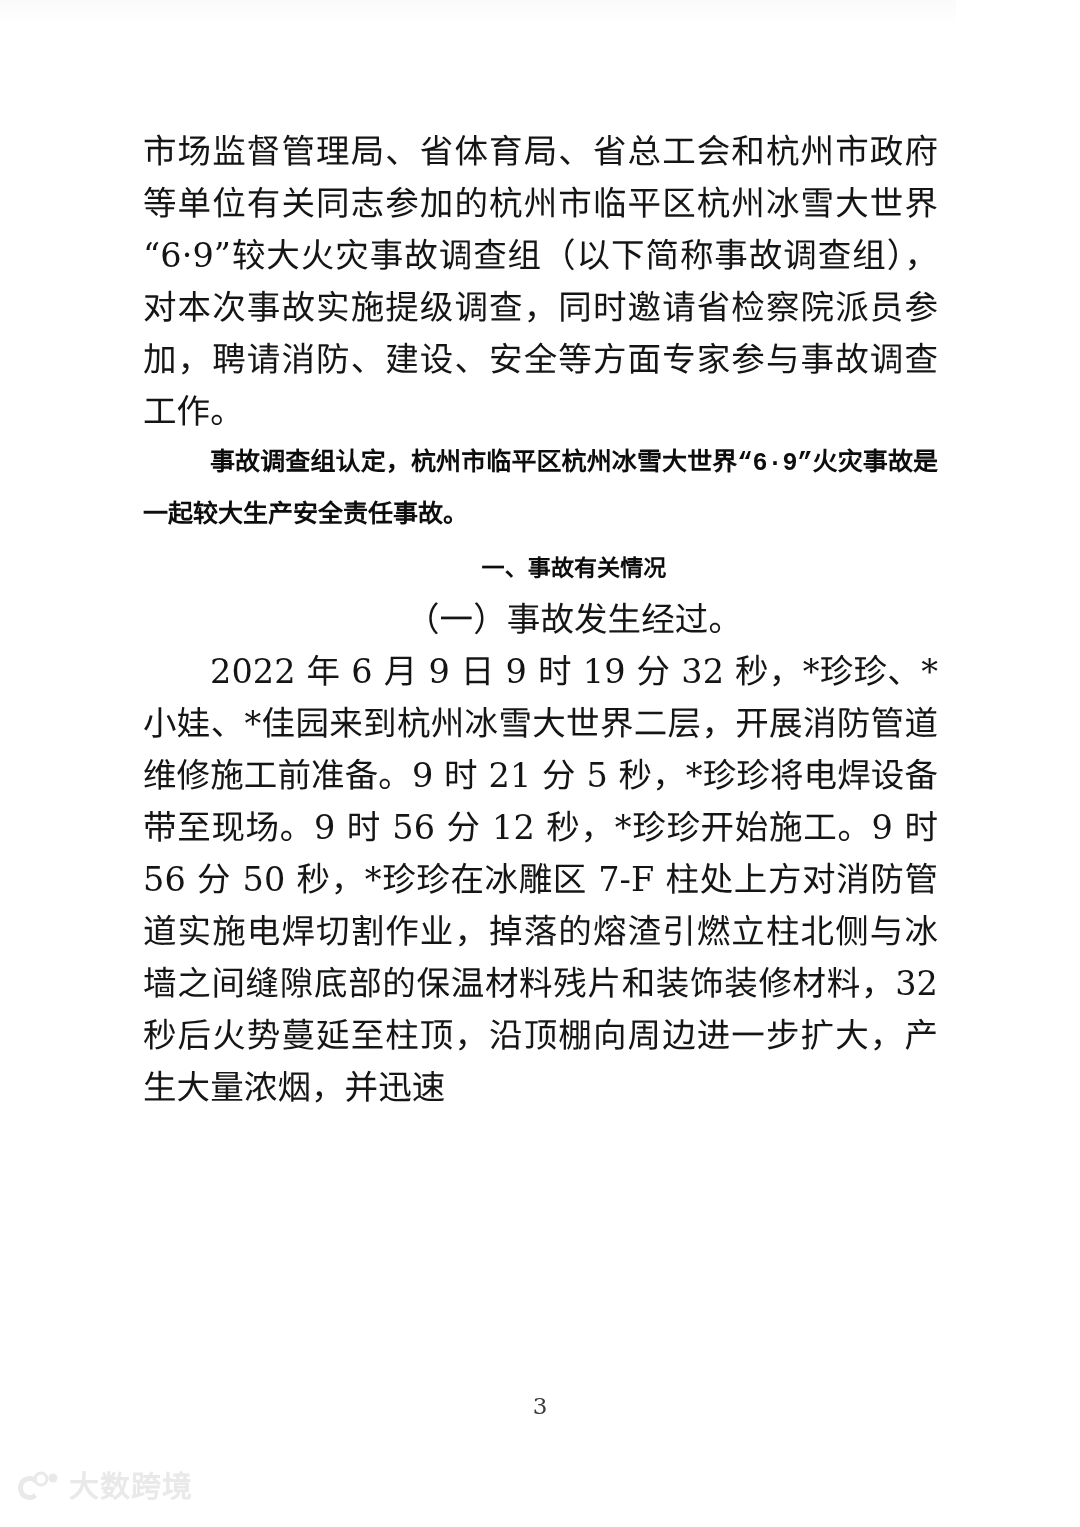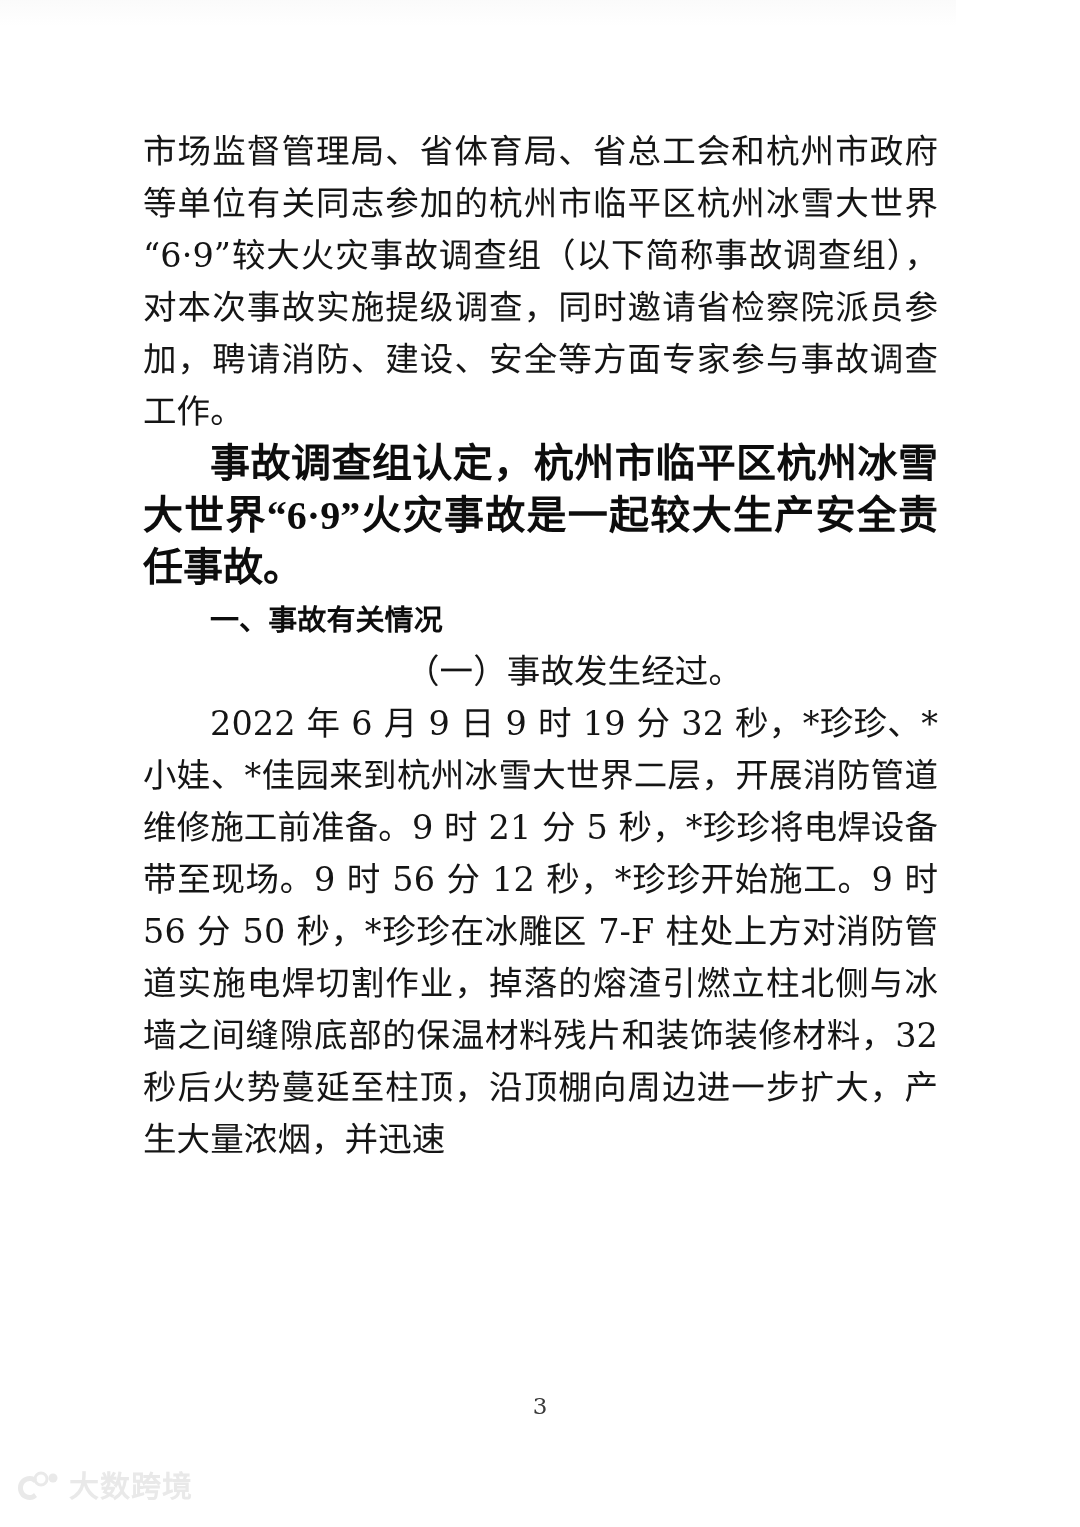--- a/index.html
+++ b/index.html
@@ -44,32 +44,32 @@
     text-justify: inter-ideograph;
     text-indent: 0;
     letter-spacing: 0.1px;
     font-weight: normal;
     -webkit-font-smoothing: antialiased;
   }
   p.indent {
     text-indent: 67px;
   }
   p.bold {
-    font-family: Liberation Serif, serif;
+    font-family: Liberation Mono, monospace;
     font-weight: bold;
-    font-size: 40px;
+    font-size: 25px;
     letter-spacing: 0px;
     color: #0d0d0d;
   }
   p.heading {
     font-family: "DejaVu Sans", "Liberation Sans", sans-serif;
     font-weight: bold;
-    font-size: 29px;
+    font-size: 23px;
     text-indent: 67px;
-    text-align: left;
+    text-align: center;
     color: #0d0d0d;
   }
   p.subheading {
     text-indent: 67px;
     text-align: center;
   }
   
   .page-number {
     position: absolute;
     left: 0;

